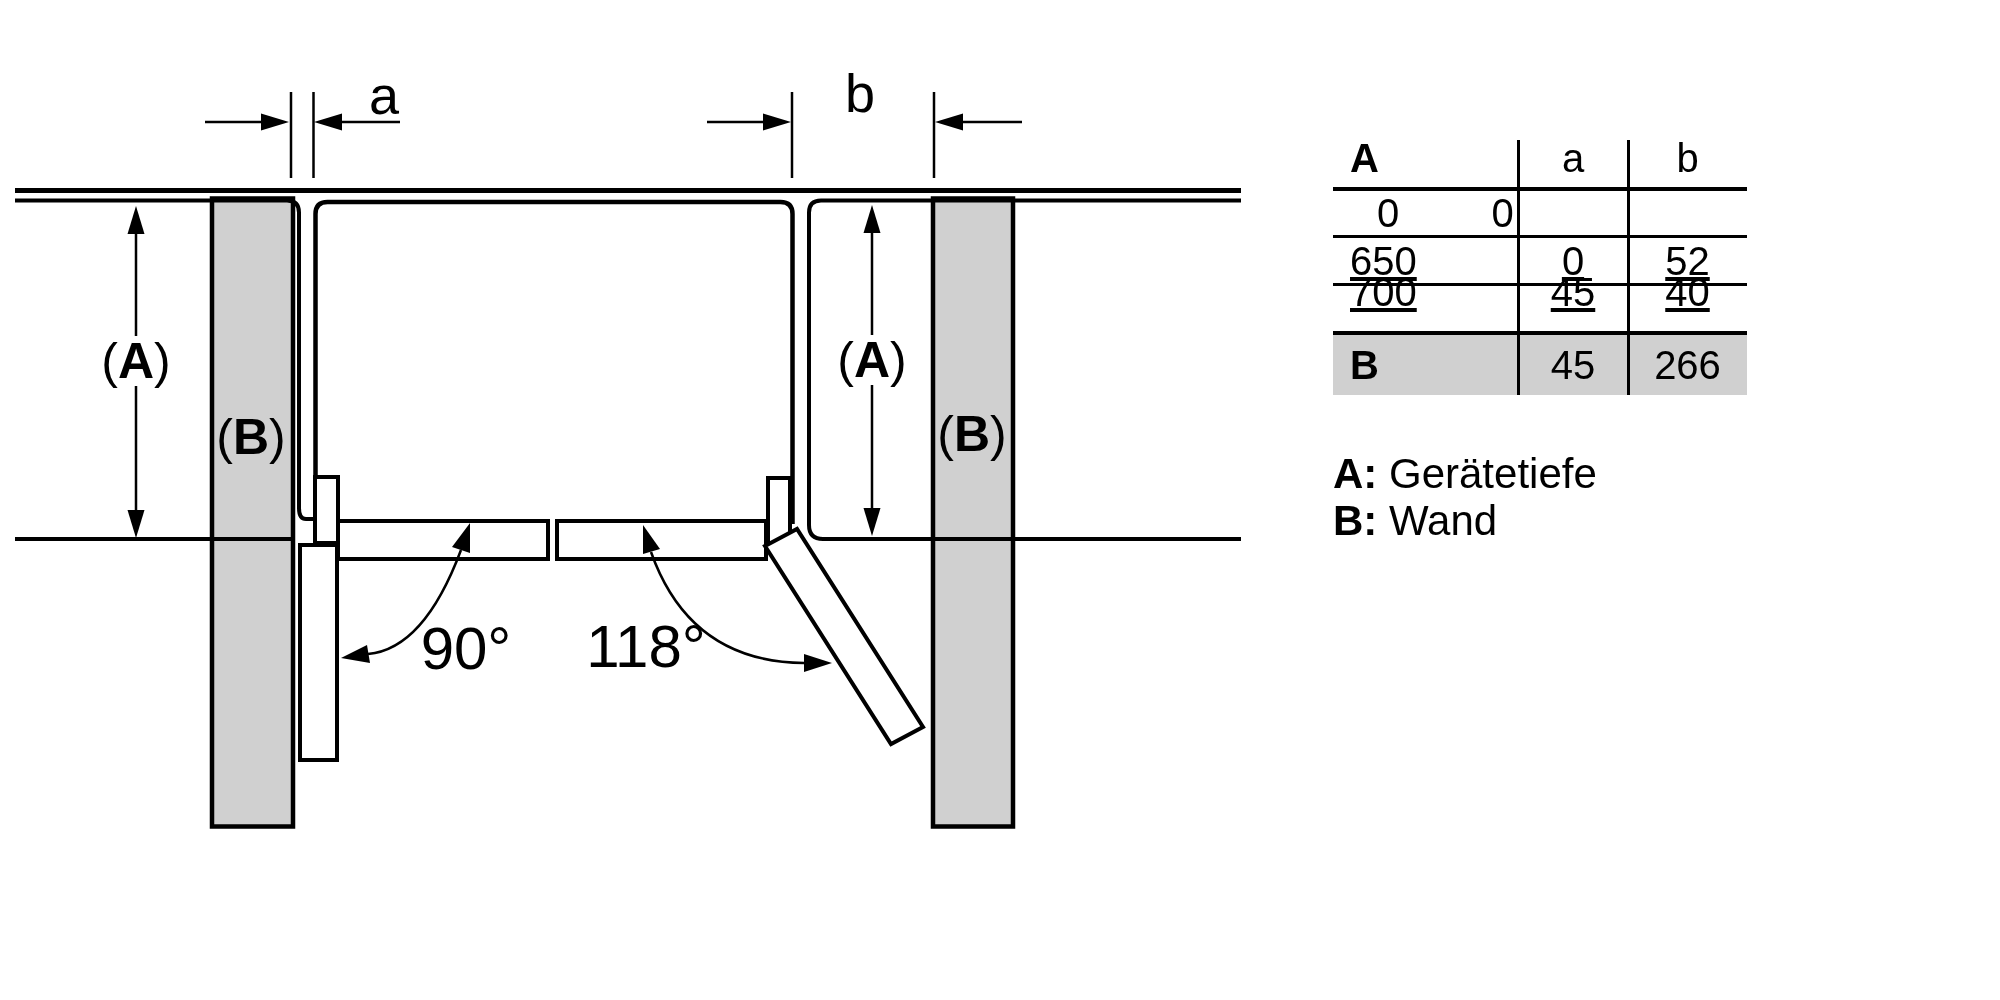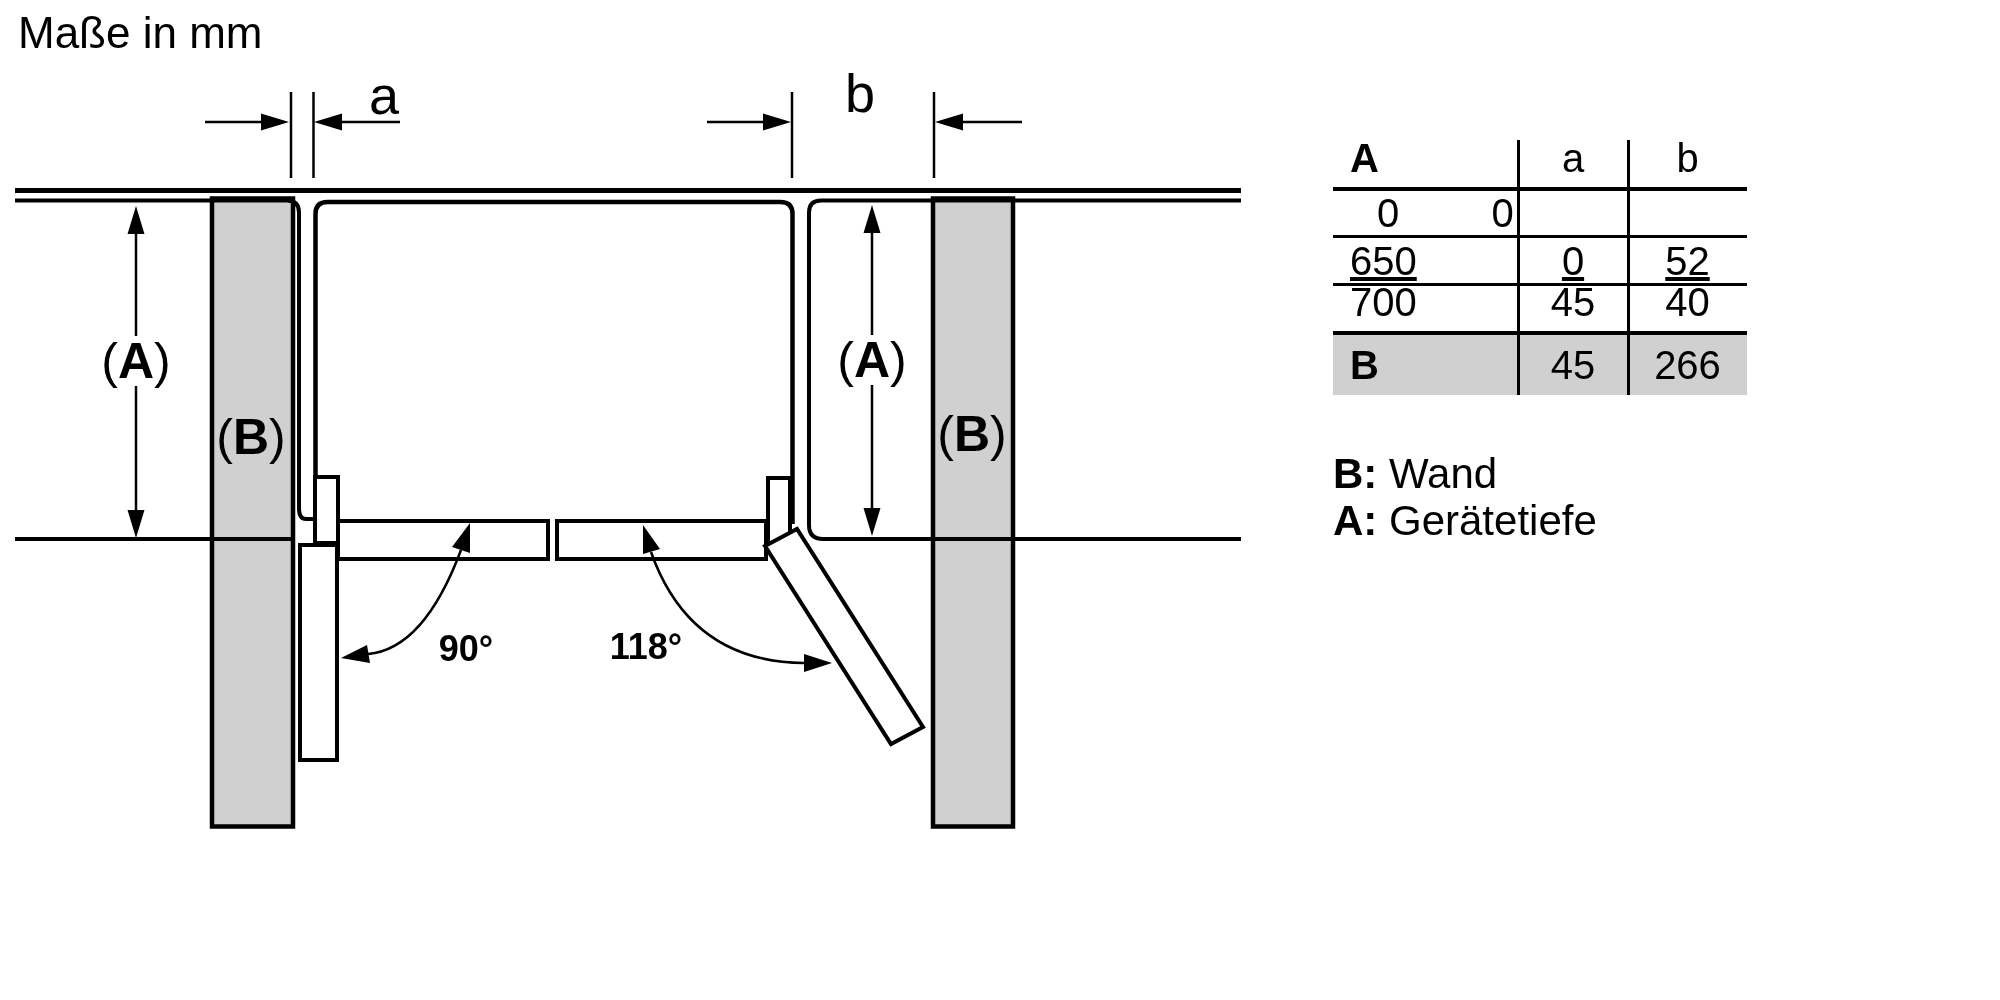--- a/index.html
+++ b/index.html
@@ -11,32 +11,32 @@
   .lbl {
     position:absolute; transform:translate(-50%,-50%);
     white-space:nowrap; color:#000; line-height:1;
   }
   .lbl .paren { font-weight:400; }
   .lbl .ltr  { font-weight:700; }
   .title-lbl { position:absolute; white-space:nowrap; font-size:44px; font-weight:400; }
   .dim-lbl   { font-size:54px; font-weight:400; }
   .depth-lbl { font-size:50px; background:#ffffff; padding:0 5px; }
   .wall-lbl  { font-size:50px; }
-  .angle-lbl { font-size:36px; font-weight:700;text-align:right; }
+  .angle-lbl { font-size:60px; font-weight:400;text-align:right; }
 
   
   .dims-table { position:absolute; left:1333px; top:130px; width:414px; height:265px; font-size:40px; }
   .trow { position:absolute; left:0; width:414px; display:flex; align-items:center; }
   .trow .c1 { width:185px; padding-left:17px; box-sizing:border-box; text-align:left; }
   .trow .c2 { width:110px; text-align:center; }
   .trow .c3 { width:119px; text-align:center; }
   .t-header { top:0;   height:57px; }
   .t-r0 { top:60px;  height:46px; }
   .t-r1 { top:108px; height:46px;text-decoration:underline; }
-  .t-r2 { top:149px; height:46px; }
+  .t-r2 { top:139px; height:46px;text-decoration:underline; }
   .t-r3 { top:205px; height:60px; }
   .t-header .c1, .t-r3 .c1 { font-weight:700; }
   .hline { position:absolute; left:0; width:414px; height:3.5px; background:#000; }
   .hl1 { top:57px; } .hl2 { top:104.5px; } .hl3 { top:152.5px; } .hl4 { top:201px; }
   .vline { position:absolute; top:10px; height:255px; width:3.5px; background:#000; }
   .vl1 { left:183.5px; } .vl2 { left:293.5px; }
 
   
   .legend { position:absolute; left:1333px; top:450px; font-size:42px; }
   .legend-row { height:47px; line-height:47px; white-space:nowrap; }
@@ -97,21 +97,20 @@
 
     <line x1="136" y1="226" x2="136" y2="518" stroke="#000" stroke-width="2.5"></line>
     <polygon points="136,206 127.5,234 144.5,234" fill="#000"></polygon>
     <polygon points="136,538 127.5,510 144.5,510" fill="#000"></polygon>
 
     <line x1="872" y1="225" x2="872" y2="516" stroke="#000" stroke-width="2.5"></line>
     <polygon points="872,205 863.5,233 880.5,233" fill="#000"></polygon>
     <polygon points="872,536 863.5,508 880.5,508" fill="#000"></polygon>
   </svg>
 
-  <div class="title-lbl" style="left:18px; top:8px;">Maße in mm</div>
 
   <div class="lbl dim-lbl" style="left:384px; top:95px;">a</div>
   <div class="lbl dim-lbl" style="left:860px; top:93px;">b</div>
 
   <div class="lbl depth-lbl" style="left:136px; top:361px;"><span class="paren">(</span><span class="ltr">A</span><span class="paren">)</span></div>
 
   <div class="lbl depth-lbl" style="left:872px; top:360px;"><span class="paren">(</span><span class="ltr">A</span><span class="paren">)</span></div>
 
   <div class="lbl wall-lbl" style="left:251px; top:437px;"><span class="paren">(</span><span class="ltr">B</span><span class="paren">)</span></div>
 
@@ -153,22 +152,22 @@
       <div class="c2">45</div>
       <div class="c3">266</div>
     </div>
 
     <div class="vline vl1"></div>
     <div class="vline vl2"></div>
   </div>
 
   <div class="legend">
     <div class="legend-row">
+      <span class="legend-key">A:</span>
+      <span class="legend-val">Gerätetiefe</span>
+    </div>
+    <div class="legend-row">
       <span class="legend-key">B:</span>
       <span class="legend-val">Wand</span>
-    </div>
-    <div class="legend-row">
-      <span class="legend-key">A:</span>
-      <span class="legend-val">Gerätetiefe</span>
     </div>
   </div>
 
 </div>
 
 </body></html>

